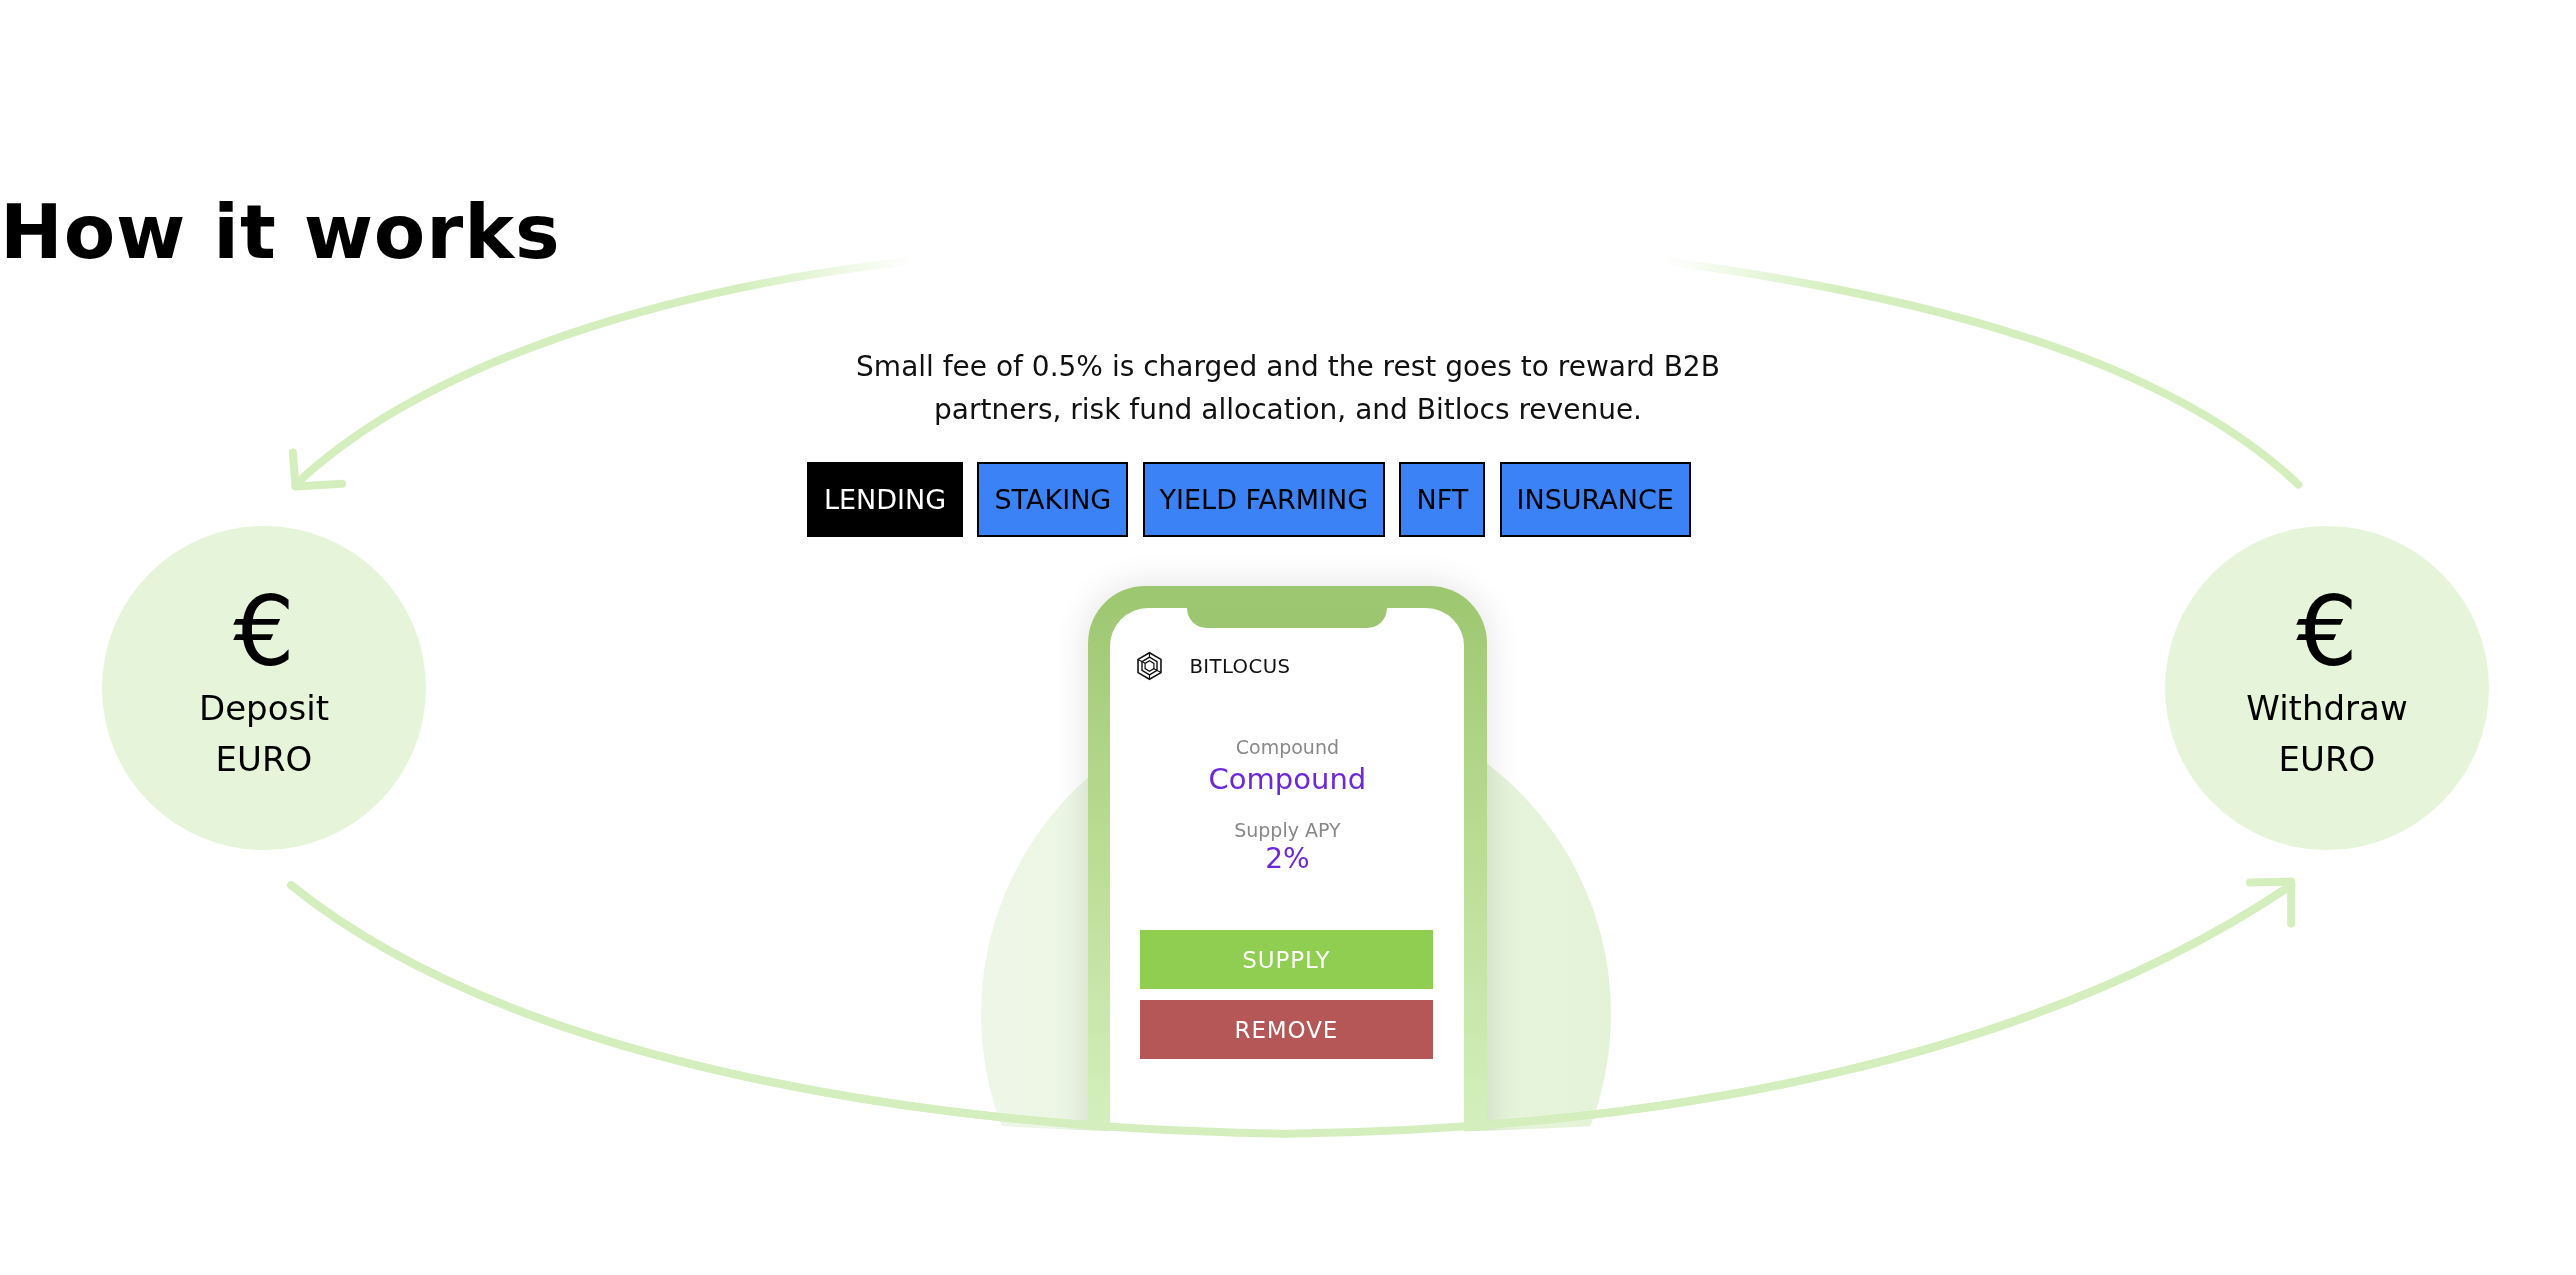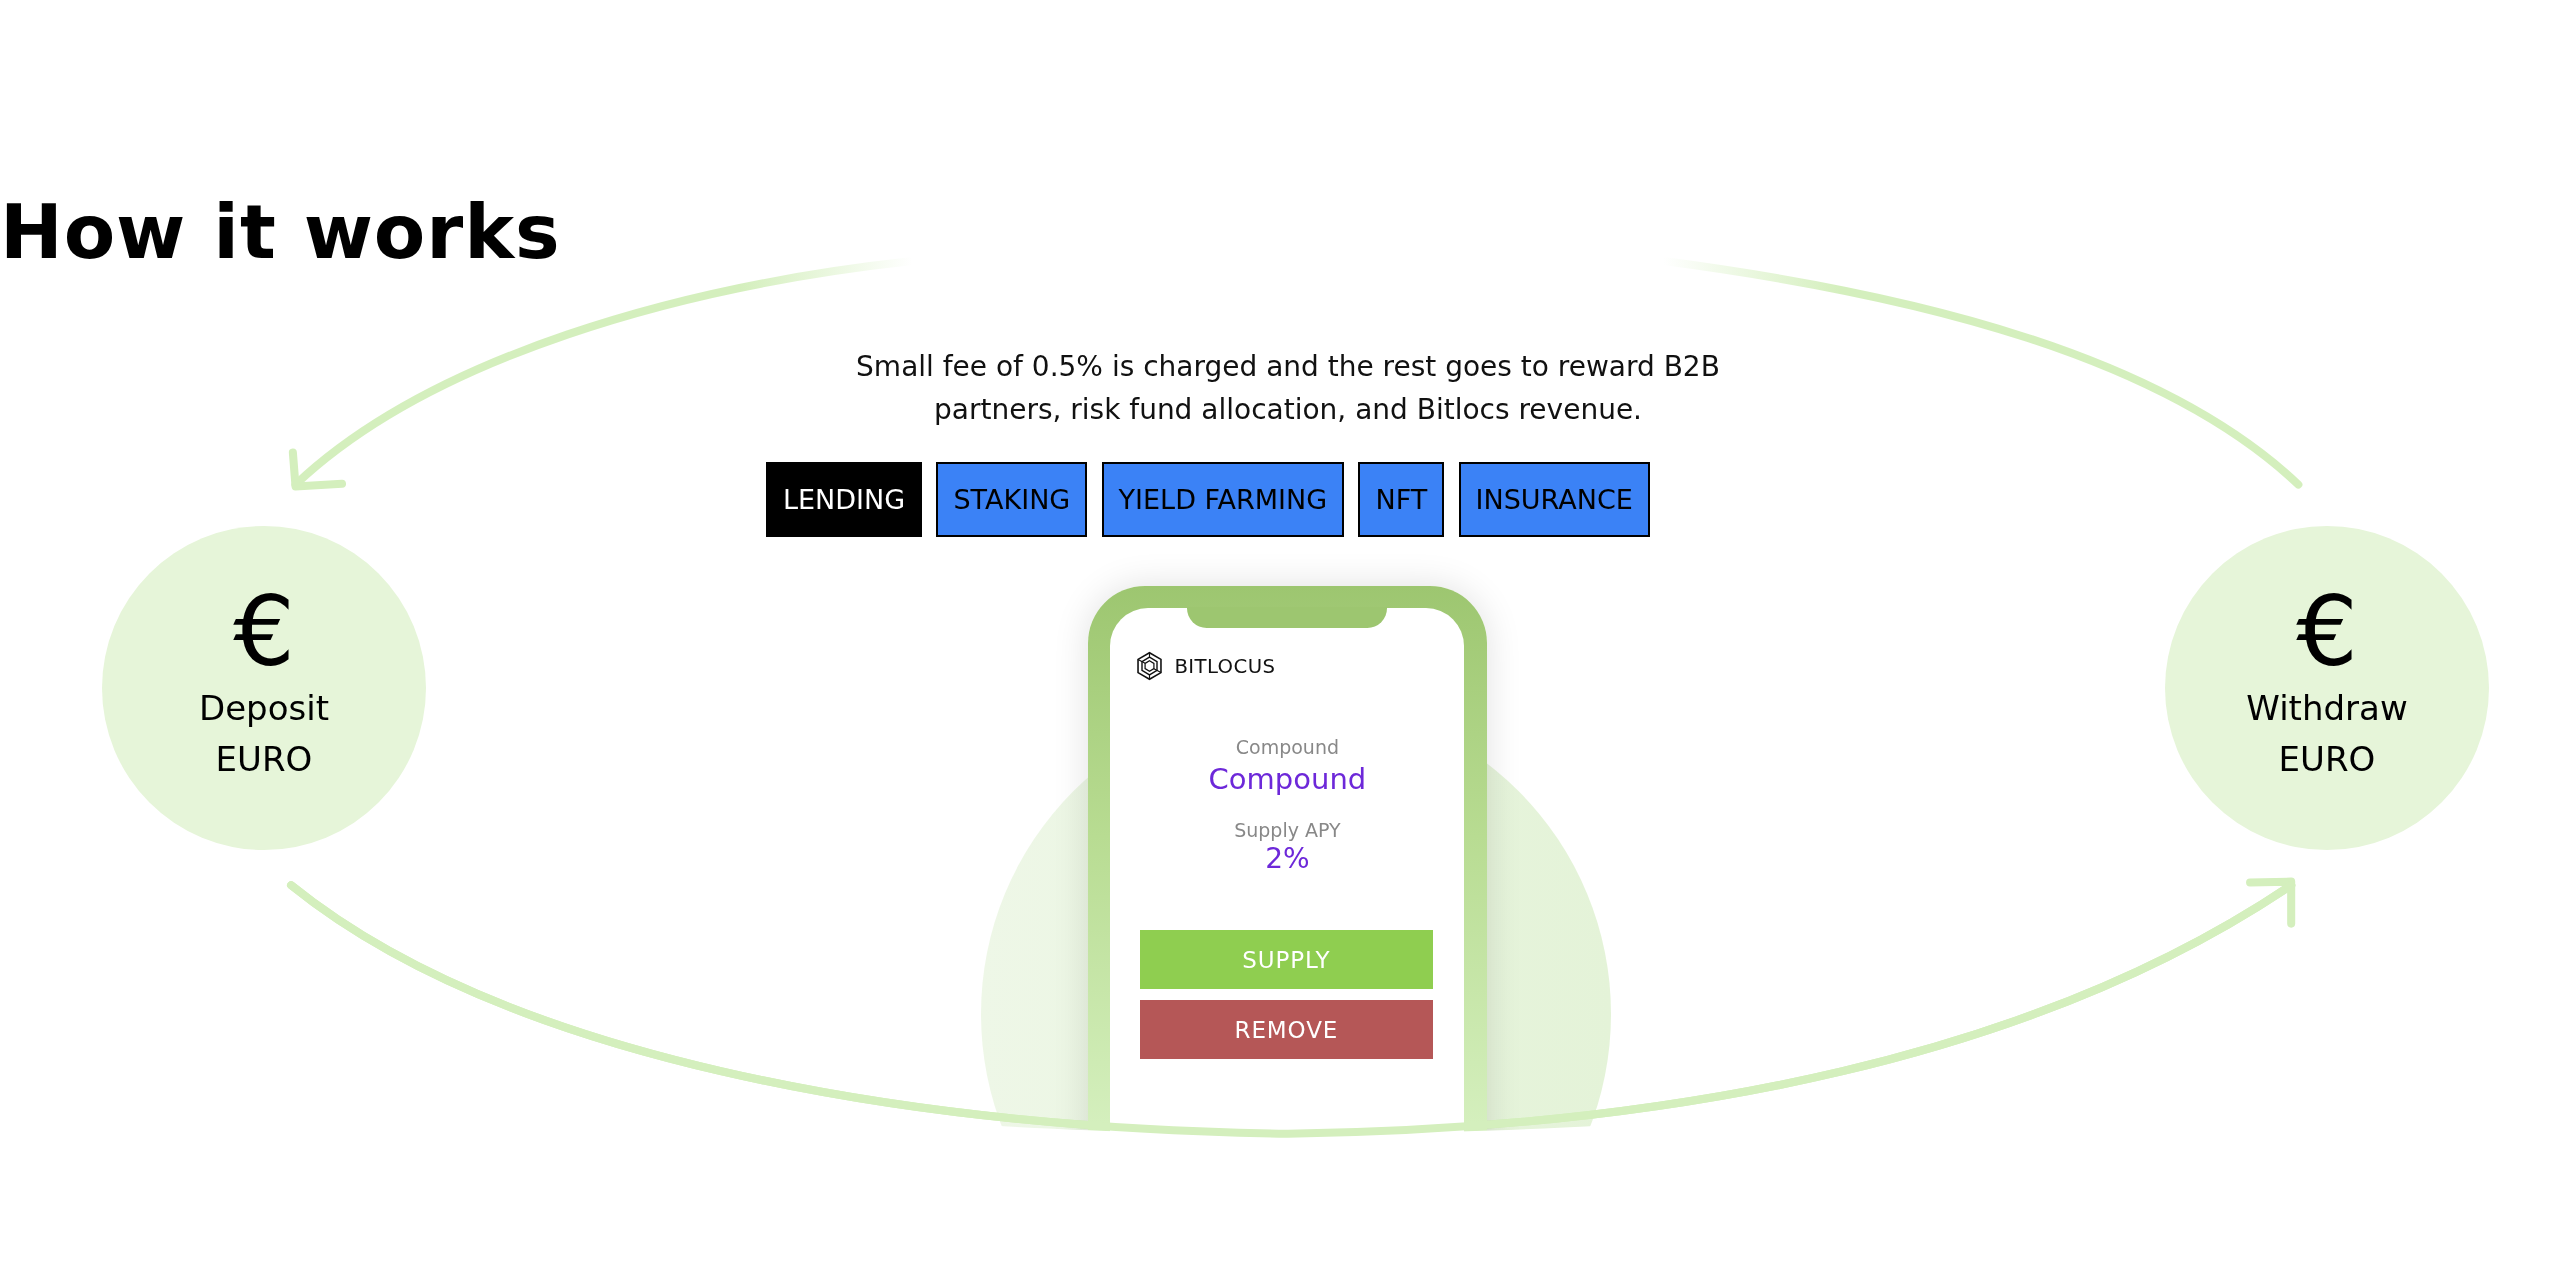--- a/index.html
+++ b/index.html
@@ -47,21 +47,21 @@
     font-size: 28px;
     line-height: 43px;
     color: #111;
     z-index: 3;
   }
 
   
   .tabs {
     position: absolute;
     top: 462px;
-    left: 766px;
+    left: 807px;
     display: flex;
     gap: 14.3px;
     z-index: 3;
   }
   .tab {
     box-sizing: border-box;
     height: 75px;
     padding: 0 15px;
     display: flex;
     align-items: center;
@@ -158,21 +158,21 @@
     width: 200px;
     height: 21.5px;
     background: #9dc670;
     border-radius: 0 0 19.7px 19.7px;
   }
   .brand {
     position: absolute;
     left: 25px; top: 43px;
     display: flex;
     align-items: center;
-    gap: 10px;
+    gap: 25px;
   }
   .brand-name {
     font-family: "DejaVu Sans", sans-serif;
     font-size: 19.7px;
     letter-spacing: 0.4px;
     color: #111;
   }
   .screen .k {
     position: absolute;
     left: 0; width: 100%;

